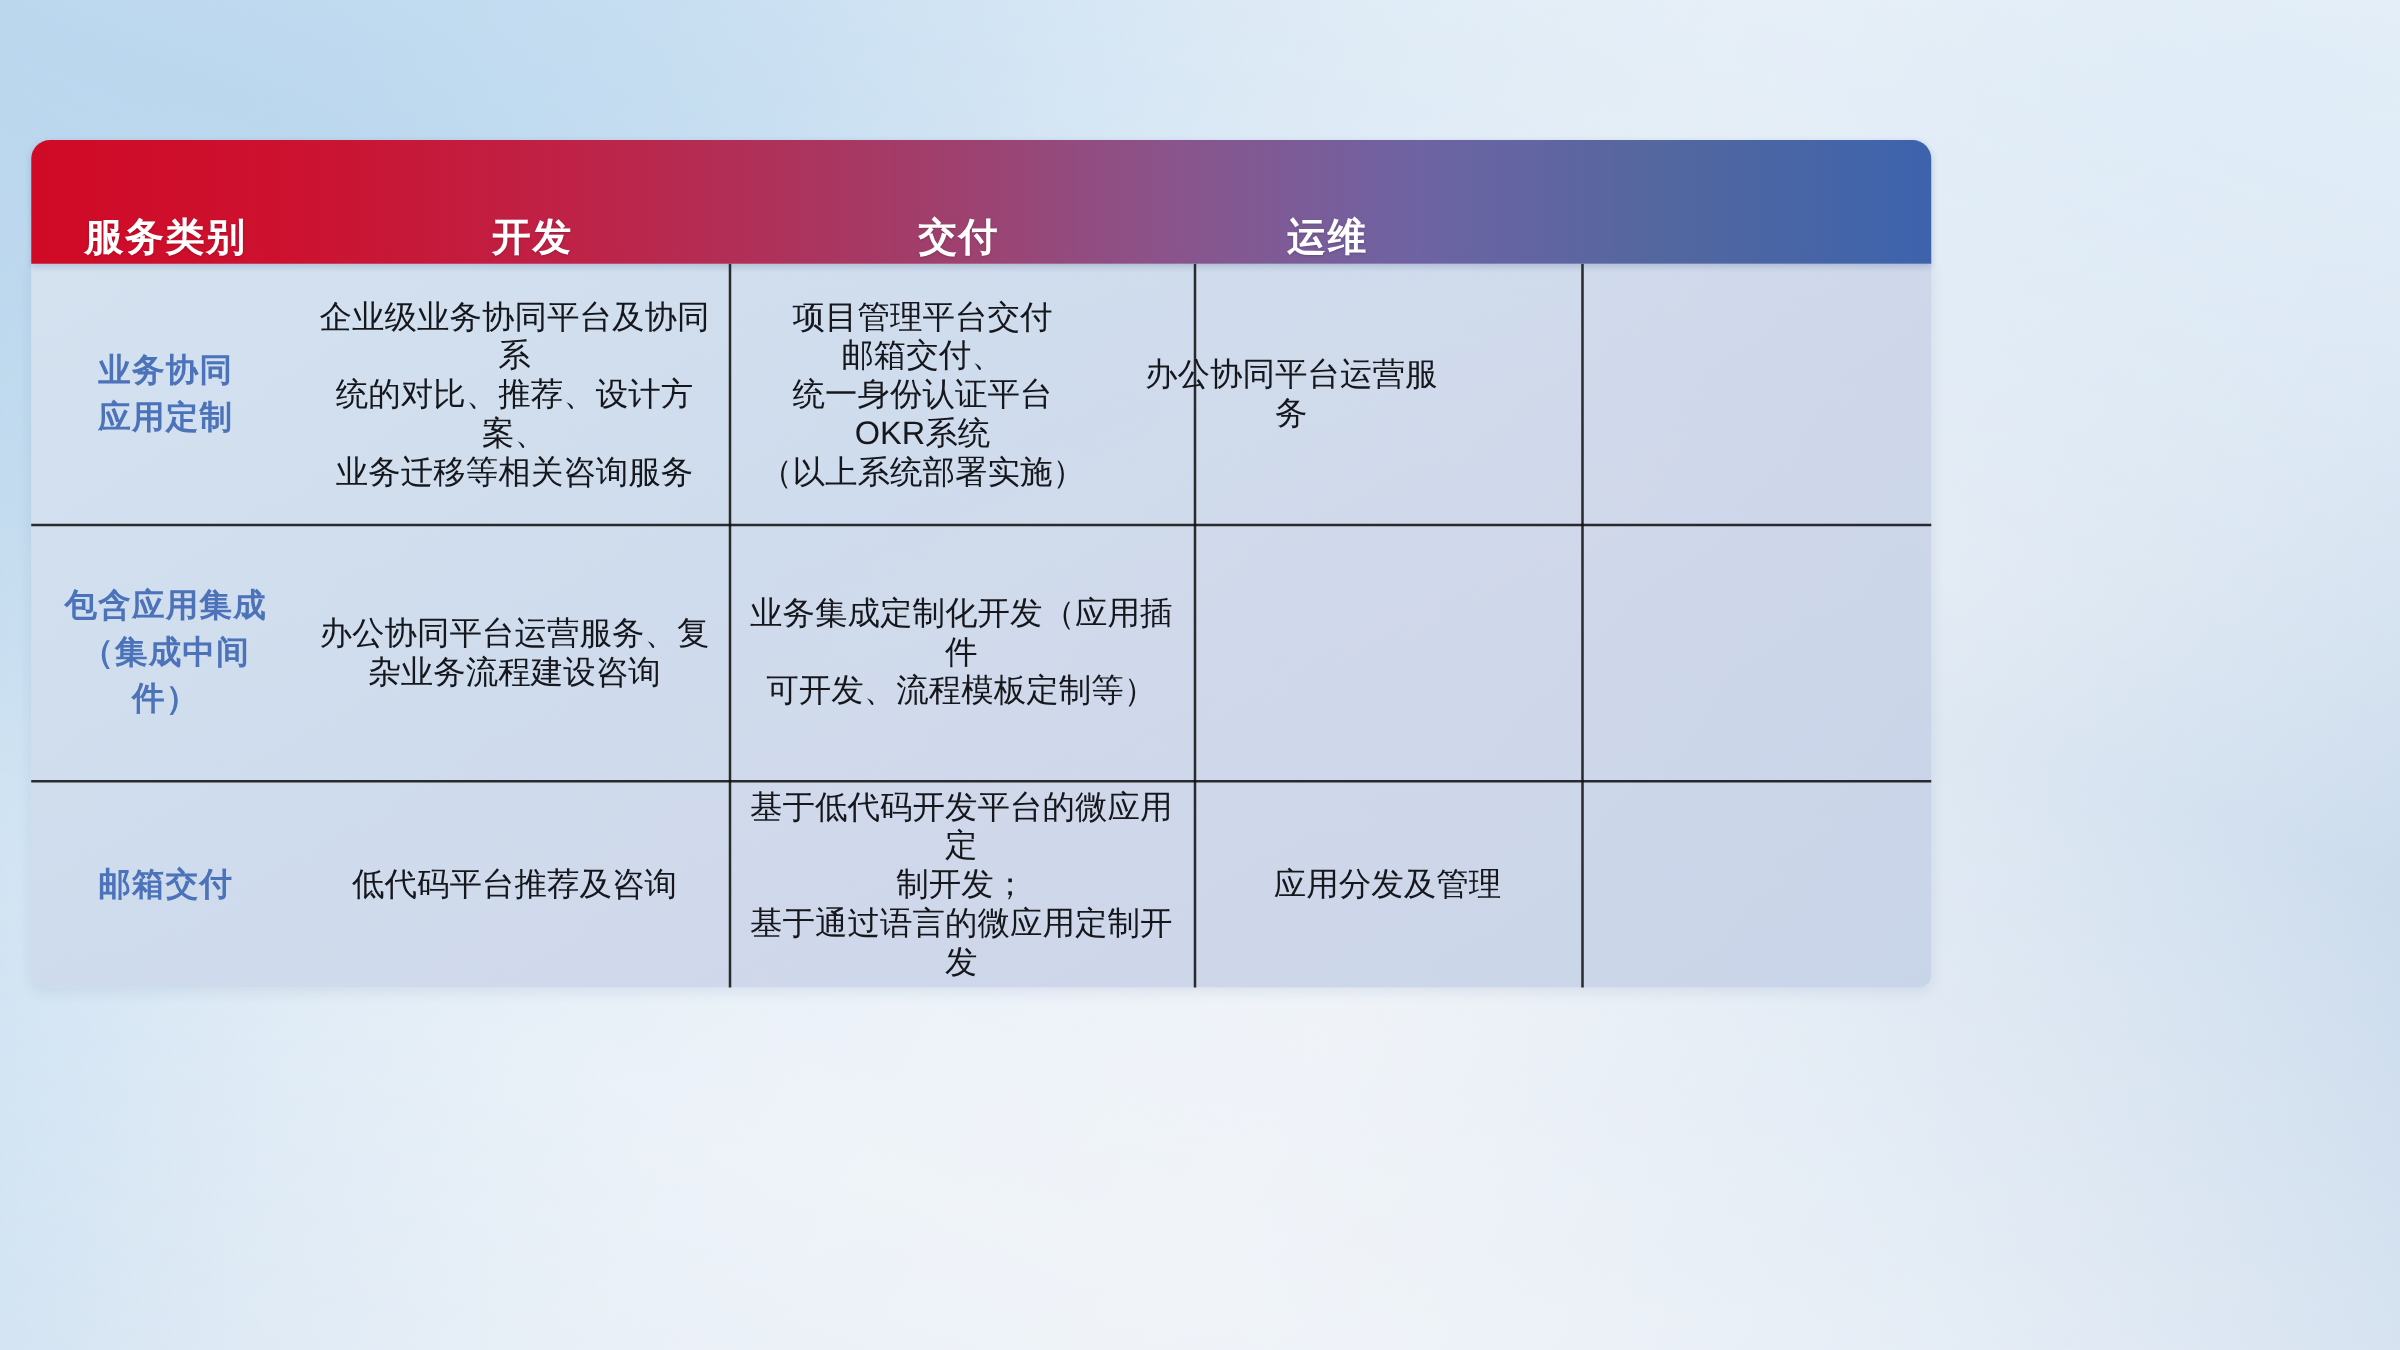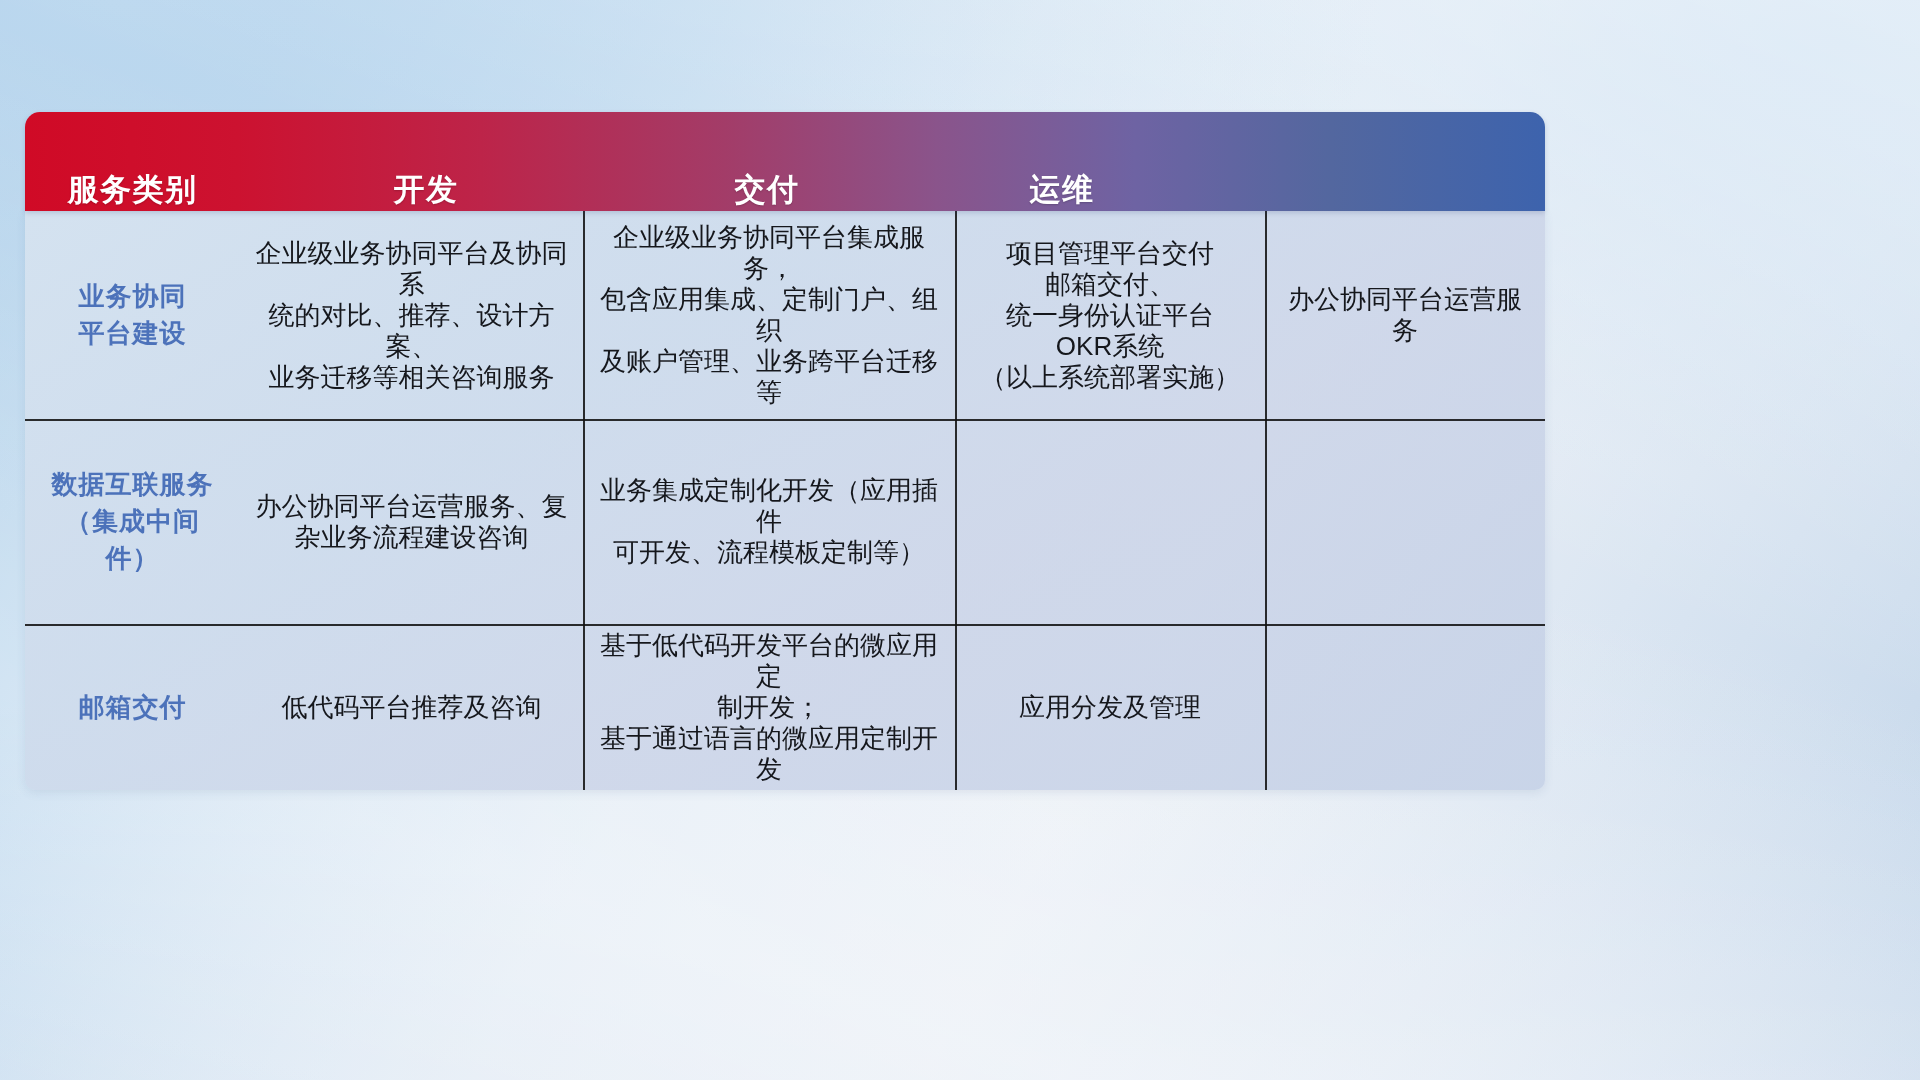--- a/index.html
+++ b/index.html
@@ -71,49 +71,44 @@
 
   <div class="tbody">
 
     <div class="vline" style="left:558px;"></div>
     <div class="vline" style="left:930px;"></div>
     <div class="vline" style="left:1240px;"></div>
 
     <div class="trow r1">
       <div class="cell label c0">
           <span class="txt">业务协同
-平台建设</span>
+应用定制</span>
         </div>
       <div class="cell c1">
           <span class="txt">企业级业务协同平台及协同系
 统的对比、推荐、设计方案、
 业务迁移等相关咨询服务</span>
-        </div>
-      <div class="cell c2">
-          <span class="txt">企业级业务协同平台集成服务，
-包含应用集成、定制门户、组织
-及账户管理、业务跨平台迁移等</span>
         </div>
       <div class="cell c3">
           <span class="txt">项目管理平台交付
 邮箱交付、
 统一身份认证平台
 OKR系统
 （以上系统部署实施）</span>
         </div>
       <div class="cell c4">
           <span class="txt">办公协同平台运营服务</span>
         </div>
     </div>
 
     <div class="rowline" style="top:208px;"></div>
 
     <div class="trow r2">
       <div class="cell label c0">
-          <span class="txt">数据互联服务
+          <span class="txt">包含应用集成
 （集成中间件）</span>
         </div>
       <div class="cell c1">
           <span class="txt">办公协同平台运营服务、复
 杂业务流程建设咨询</span>
         </div>
       <div class="cell c2">
           <span class="txt">业务集成定制化开发（应用插件
 可开发、流程模板定制等）</span>
         </div>

